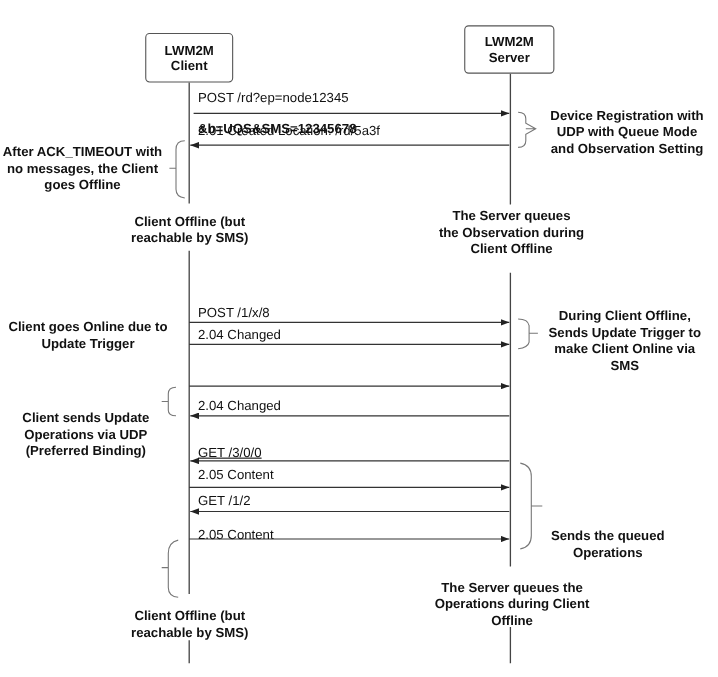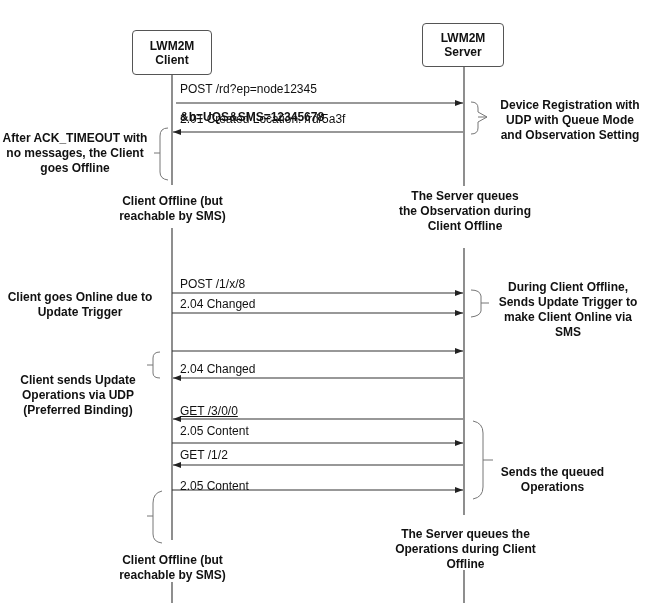--- a/index.html
+++ b/index.html
@@ -88,20 +88,20 @@
 Client Offline</div>
   <div class="note" style="left:487px;top:280px;width:162px;">During Client Offline,
 Sends Update Trigger to
 make Client Online via
 SMS</div>
   <div class="note" style="left:0px;top:290px;width:160px;">Client goes Online due to
 Update Trigger</div>
   <div class="note" style="left:8px;top:373px;width:140px;">Client sends Update
 Operations via UDP
 (Preferred Binding)</div>
-  <div class="note" style="left:490px;top:465px;width:125px;">Sends the queued
+  <div class="note" style="left:490px;top:480px;width:125px;">Sends the queued
 Operations</div>
   <div class="note" style="left:100px;top:553px;width:145px;">Client Offline (but
 reachable by SMS)</div>
   <div class="note" style="left:378px;top:527px;width:175px;text-align:center;">The Server queues the
 Operations during Client
 Offline</div>
 </div>
 
 </body></html>

